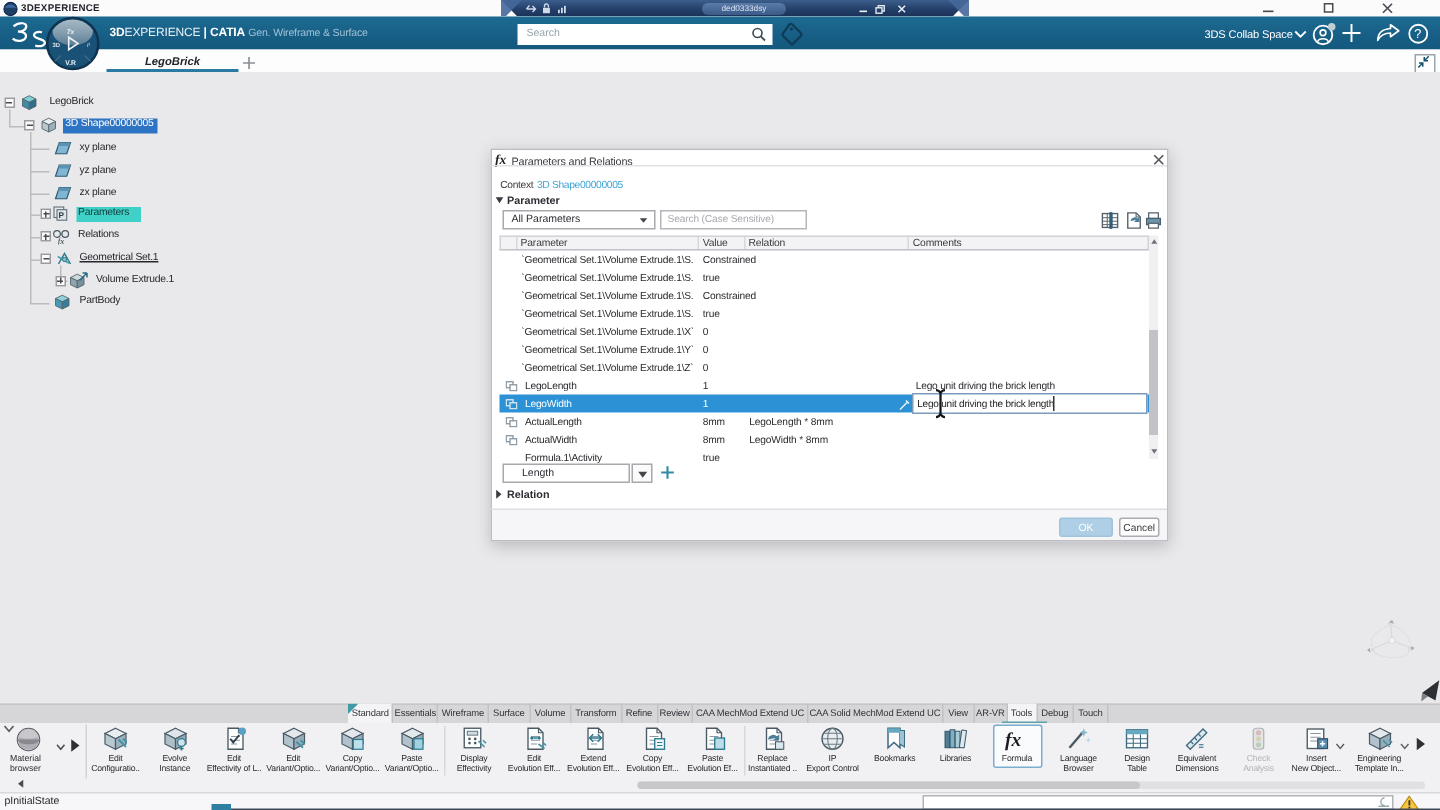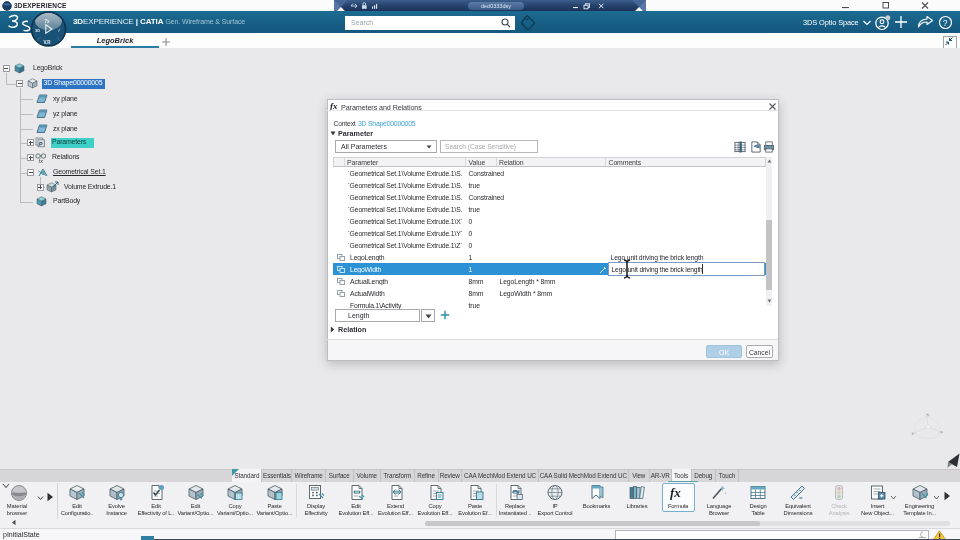--- a/index.html
+++ b/index.html
@@ -81,21 +81,21 @@
 <div class="a tx" style="left:351px;top:19px;font-size:7px;color:#96a4ad;">Search</div>
 <svg class="a" style="left:500px;top:17px;" width="12" height="12" viewBox="0 0 12 12">
   <circle cx="5" cy="5" r="3" fill="none" stroke="#3d4c58" stroke-width="1.1"></circle>
   <path d="M7.2,7.2 L10,10" stroke="#3d4c58" stroke-width="1.2"></path>
 </svg>
 <svg class="a" style="left:519px;top:15px;" width="18" height="16" viewBox="0 0 18 16">
   <path d="M9,1.2 L15,7.2 a1.2,1.2 0 0 1 0,1.6 L9.8,14.2 a1.2,1.2 0 0 1 -1.6,0 L3,8.8 a1.2,1.2 0 0 1 0,-1.6 L7.4,1.2 a1.1,1.1 0 0 1 1.6,0 Z" fill="none" stroke="#0e3c55" stroke-width="1.5"></path>
   <circle cx="8.6" cy="4.4" r="1.1" fill="#0e3c55"></circle>
 </svg>
 
-<div class="a tx" style="left:803px;top:18px;font-size:7.4px;color:#fff;letter-spacing:-0.1px;">3DS Optio Space</div>
+<div class="a tx" style="left:803px;top:18px;font-size:7.4px;color:#fff;letter-spacing:-0.1px;">3DS Collab Space</div>
 <svg class="a" style="left:862px;top:19px;" width="10" height="8" viewBox="0 0 10 8">
       <path d="M1.5,2 L5,5.5 L8.5,2" stroke="#fff" stroke-width="1.2" fill="none"></path>
     </svg>
 <svg class="a" style="left:873px;top:14px;" width="20" height="17" viewBox="0 0 20 17">
   <circle cx="9" cy="9.3" r="6.2" fill="none" stroke="#fff" stroke-width="1.2"></circle>
   <circle cx="9" cy="7.8" r="1.9" fill="none" stroke="#fff" stroke-width="1.1"></circle>
   <path d="M5.4,13.8 C6.4,11.2 11.6,11.2 12.6,13.8" fill="none" stroke="#fff" stroke-width="1.1"></path>
   <circle cx="14.8" cy="3.8" r="2.5" fill="#c3cdd4"></circle>
 </svg>
 <svg class="a" style="left:894px;top:15px;" width="14" height="14" viewBox="0 0 14 14">

